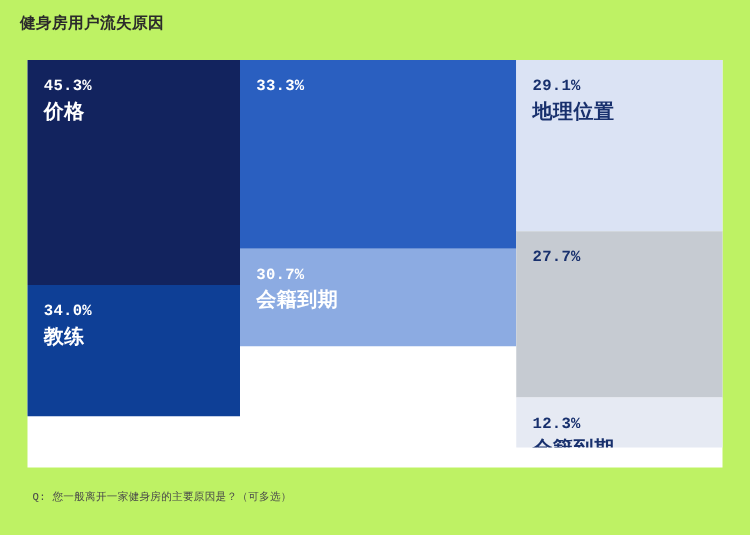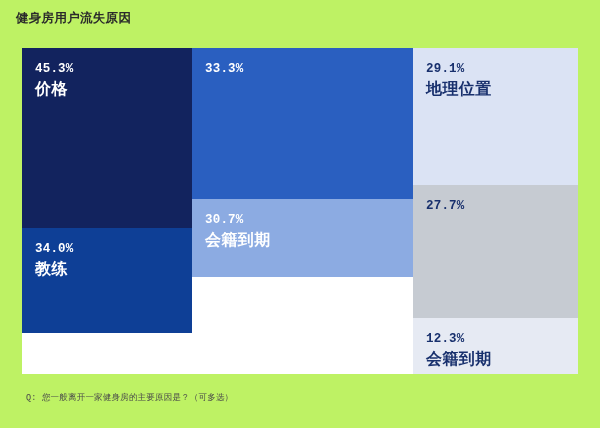--- a/index.html
+++ b/index.html
@@ -67,21 +67,21 @@
   .t-coach   {background:#0e3f96;color:#ffffff;height:105px;}
 
   
   .t-mgmt    {background:#2a5fc0;color:#ffffff;height:151px;}
   .t-loc     {background:#5b87d0;color:#ffffff;height:105px;}
   .t-env     {background:#8cabe2;color:#ffffff;height:78px;}
 
   
   .t-personal{background:#dbe3f4;color:#18306d;height:137px;}
   .t-service {background:#c6cbd2;color:#18306d;height:133px;}
-  .t-expire  {background:#e6eaf3;color:#18306d;height:56px;}
+  .t-expire  {background:#e6eaf3;color:#18306d;height:40px;}
 
   .footnote{
     position:absolute;
     left:26px; top:392px;
     font-size:8.5px;
     font-weight:400;
     color:#4a4a4a;
     letter-spacing:.2px;
     white-space:nowrap;
   }

